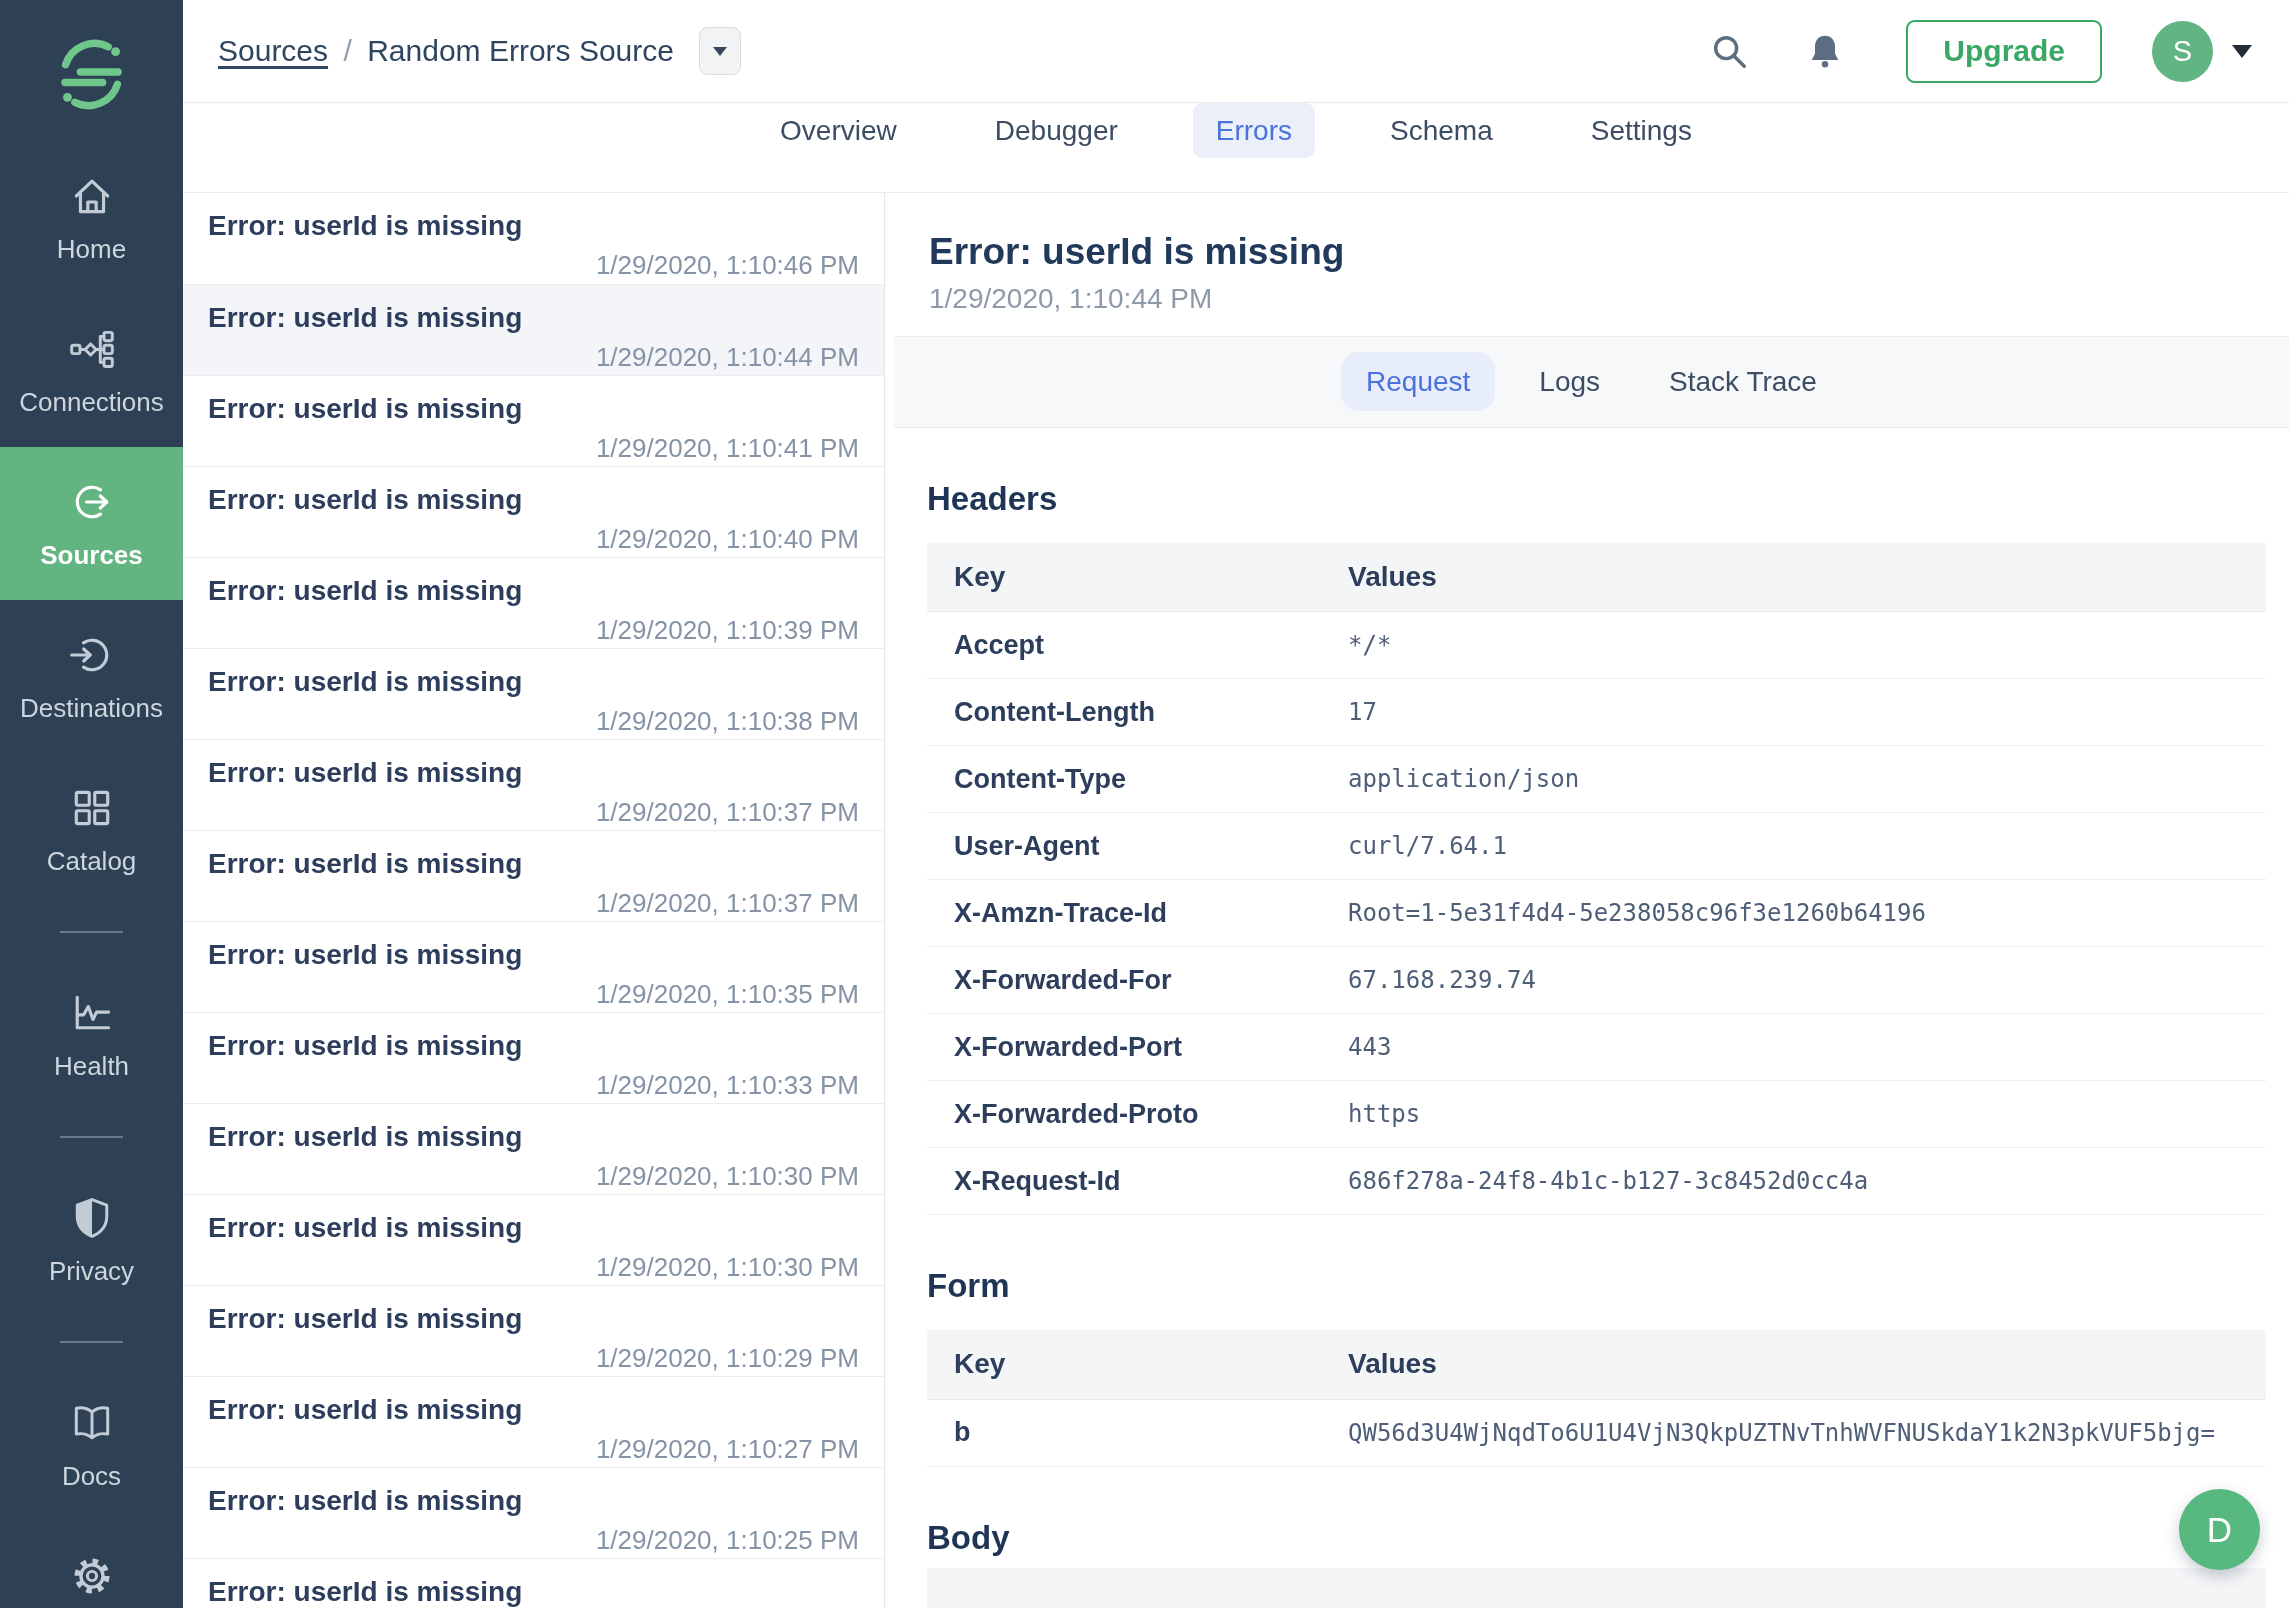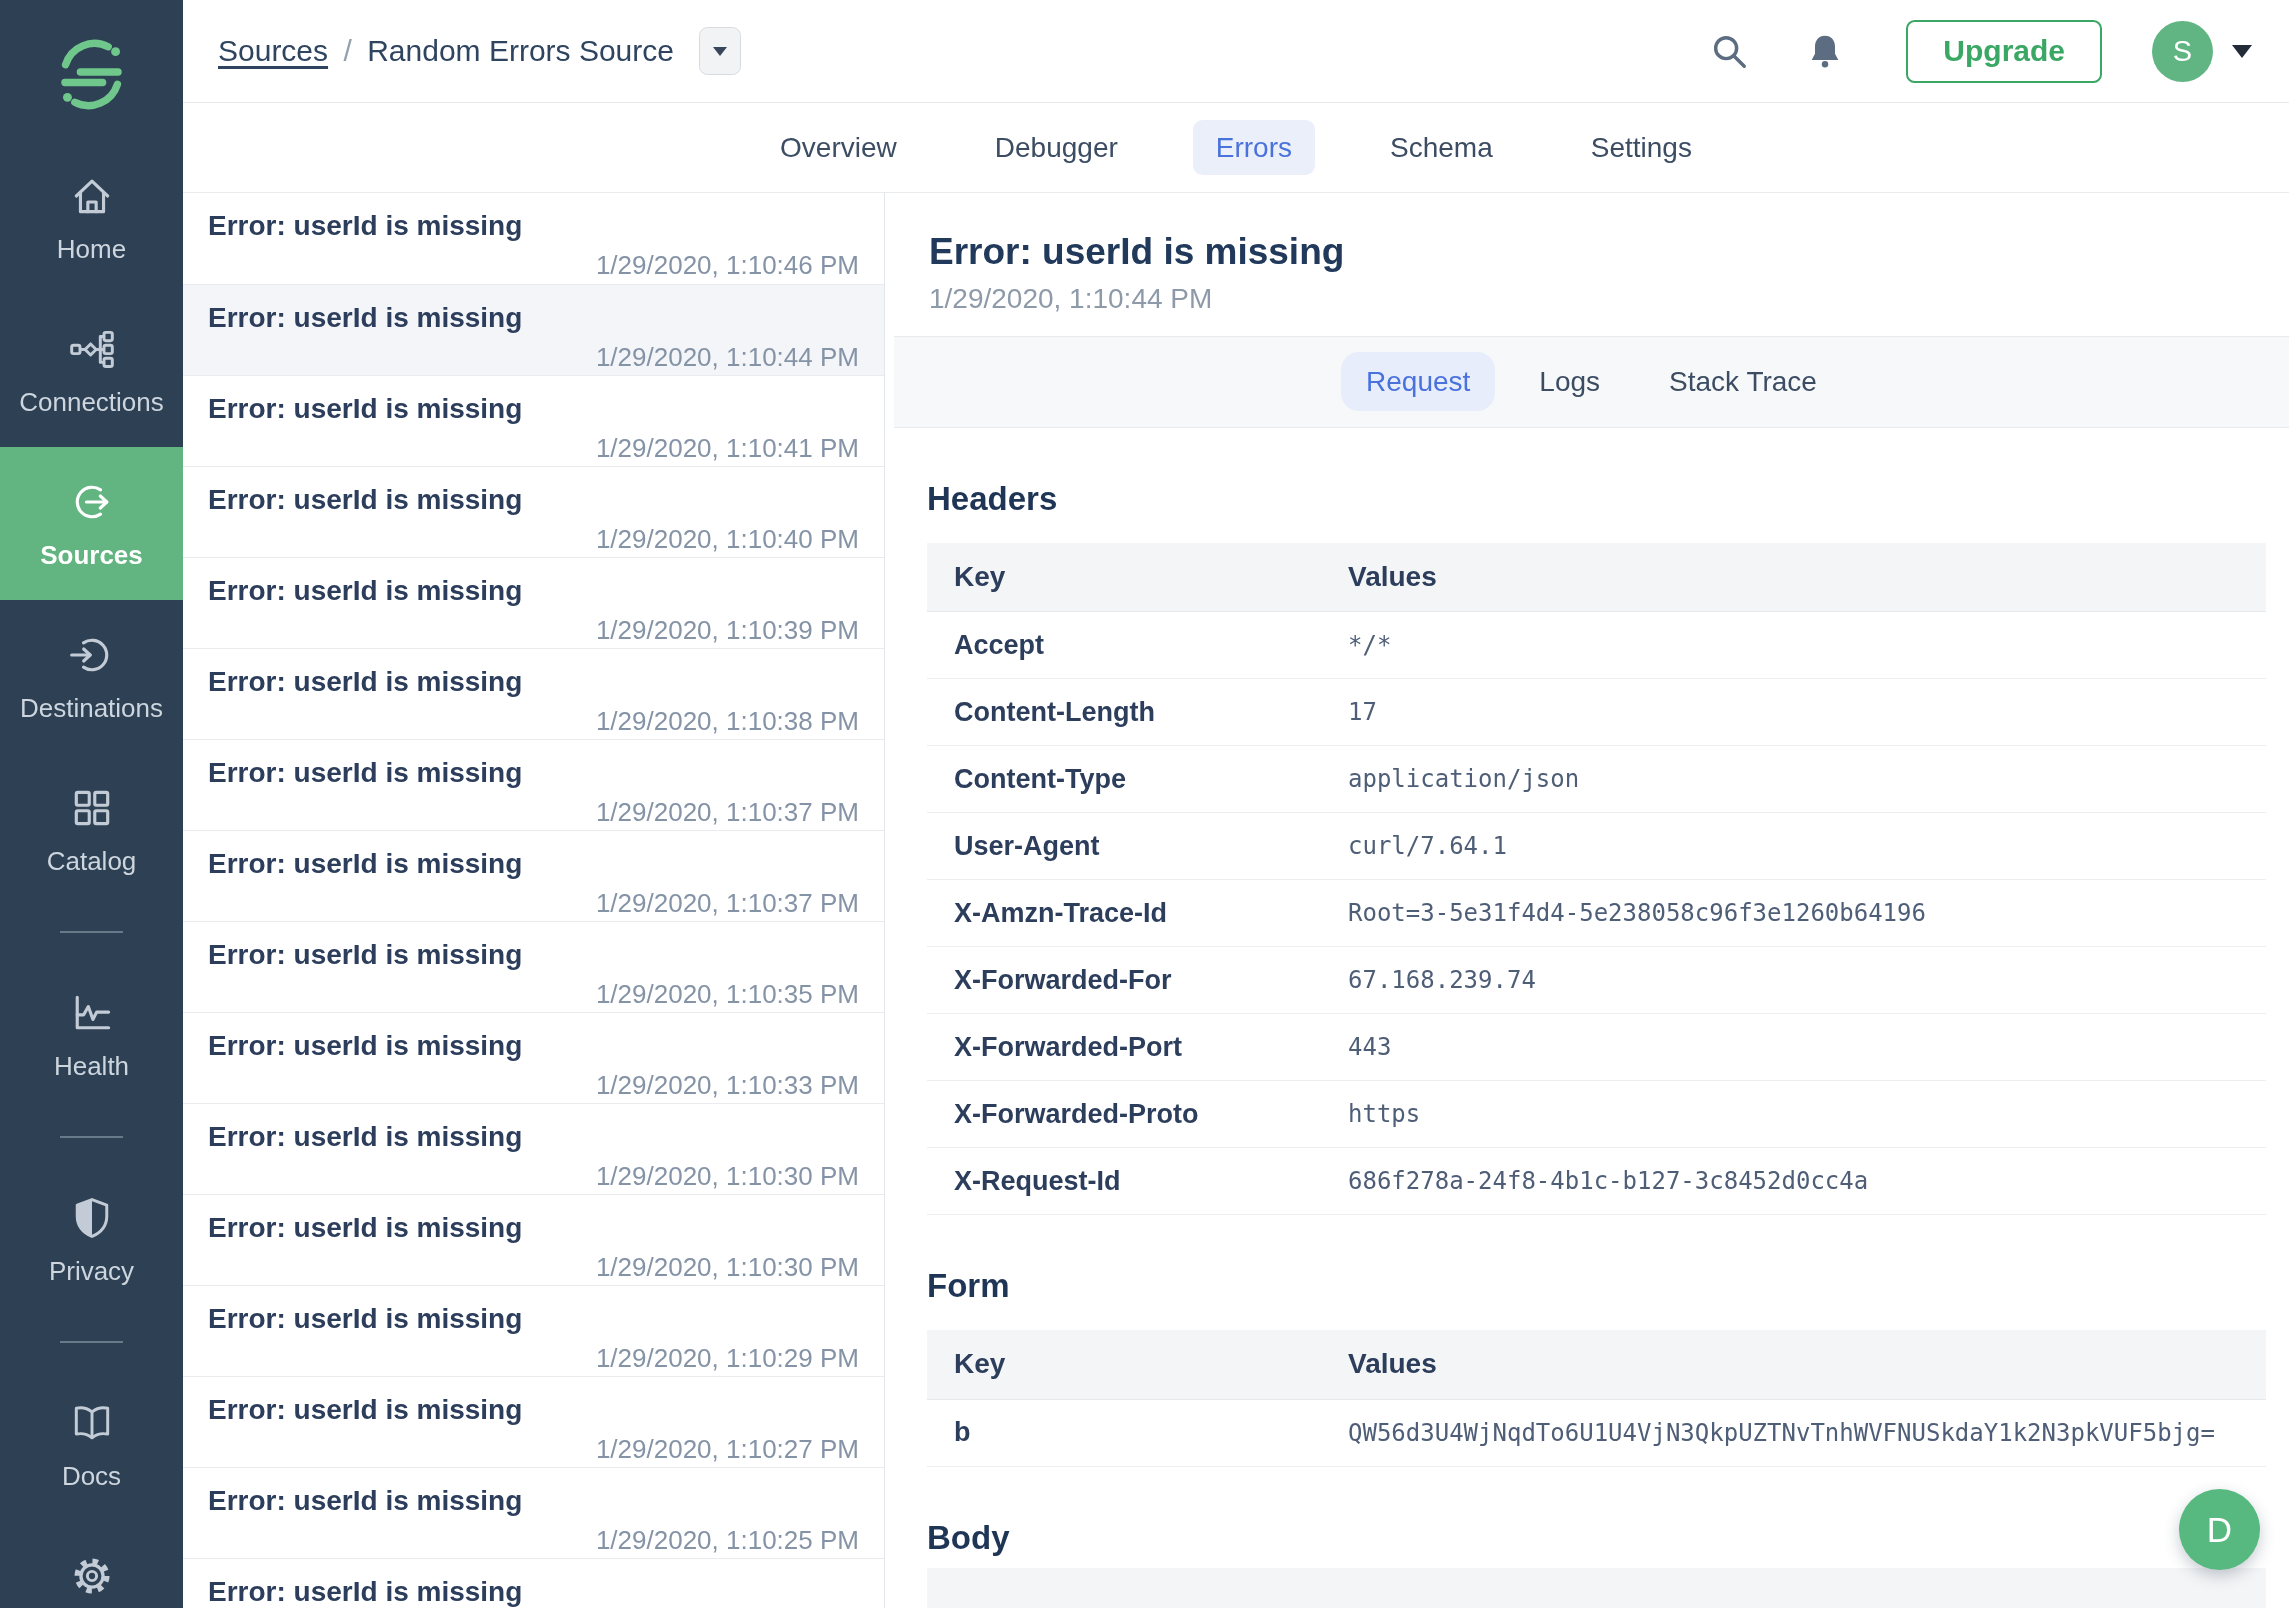--- a/index.html
+++ b/index.html
@@ -31,21 +31,21 @@
 
   .topbar-right { display:flex; align-items:center; }
   .icon-btn { background:none; border:none; cursor:pointer; color:#5c6c81; display:flex; align-items:center; }
   .icon-btn svg { width:40px; height:40px; display:block; }
   .search-btn { margin-right:56px; }
   .bell-btn { margin-right:61px; }
   .upgrade { border:2.9px solid var(--upgrade-green,#3aa765); color:var(--upgrade-green,#3aa765); background:#fff; border-radius:8.6px; font-size:30px; font-weight:bold; font-family:"Liberation Sans",sans-serif; padding:12.5px 35px; margin-right:50px; cursor:pointer; }
   .avatar { width:61px; height:61px; border-radius:50%; background:var(--avatar-green,#60b583); color:#fff; font-size:29px; display:flex; align-items:center; justify-content:center; margin-right:19px; cursor:pointer; }
   .user-caret { width:0; height:0; border-left:10.6px solid transparent; border-right:10.6px solid transparent; border-top:13.4px solid #222b38; cursor:pointer; }
 
-  .tabstrip { flex:0 0 90px; height:90px; border-bottom:1.9px solid #e9ebee; display:flex; align-items:center; justify-content:center; gap:52px; font-size:28px; color:#3c4d63; }
+  .tabstrip { flex:0 0 90px; height:90px; border-bottom:1.9px solid #e9ebee; display:flex; align-items:flex-start; justify-content:center; gap:52px; font-size:28px; color:#3c4d63; }
   .tab { padding:11.5px 23px; border-radius:9.6px; cursor:pointer; }
   .tab.active { color:var(--tab-active-blue,#4a72dd); background:var(--tab-active-bg,#eaeffa); }
 
   .content { flex:1; min-height:0; display:flex;gap:9px; }
 
   
   .error-list { flex:0 0 702px; width:702px; border-right:1.9px solid #e3e6ea; overflow:hidden; }
   .err-item { height:91px; padding:14.4px 25px 0; border-top:1.9px solid #e9ebee; cursor:pointer; background:#fff; }
   .err-item:first-child { border-top:none; }
   .err-item.selected { background:#f3f5f9; }
@@ -344,21 +344,21 @@
                 <tr>
                   <td class="key key-col">Content-Type</td>
                   <td class="val">application/json</td>
                 </tr>
                 <tr>
                   <td class="key key-col">User-Agent</td>
                   <td class="val">curl/7.64.1</td>
                 </tr>
                 <tr>
                   <td class="key key-col">X-Amzn-Trace-Id</td>
-                  <td class="val">Root=3-5e31f4d4-5e238058c96f3e1260b64196</td>
+                  <td class="val">Root=1-5e31f4d4-5e238058c96f3e1260b64196</td>
                 </tr>
                 <tr>
                   <td class="key key-col">X-Forwarded-For</td>
                   <td class="val">67.168.239.74</td>
                 </tr>
                 <tr>
                   <td class="key key-col">X-Forwarded-Port</td>
                   <td class="val">443</td>
                 </tr>
                 <tr>

